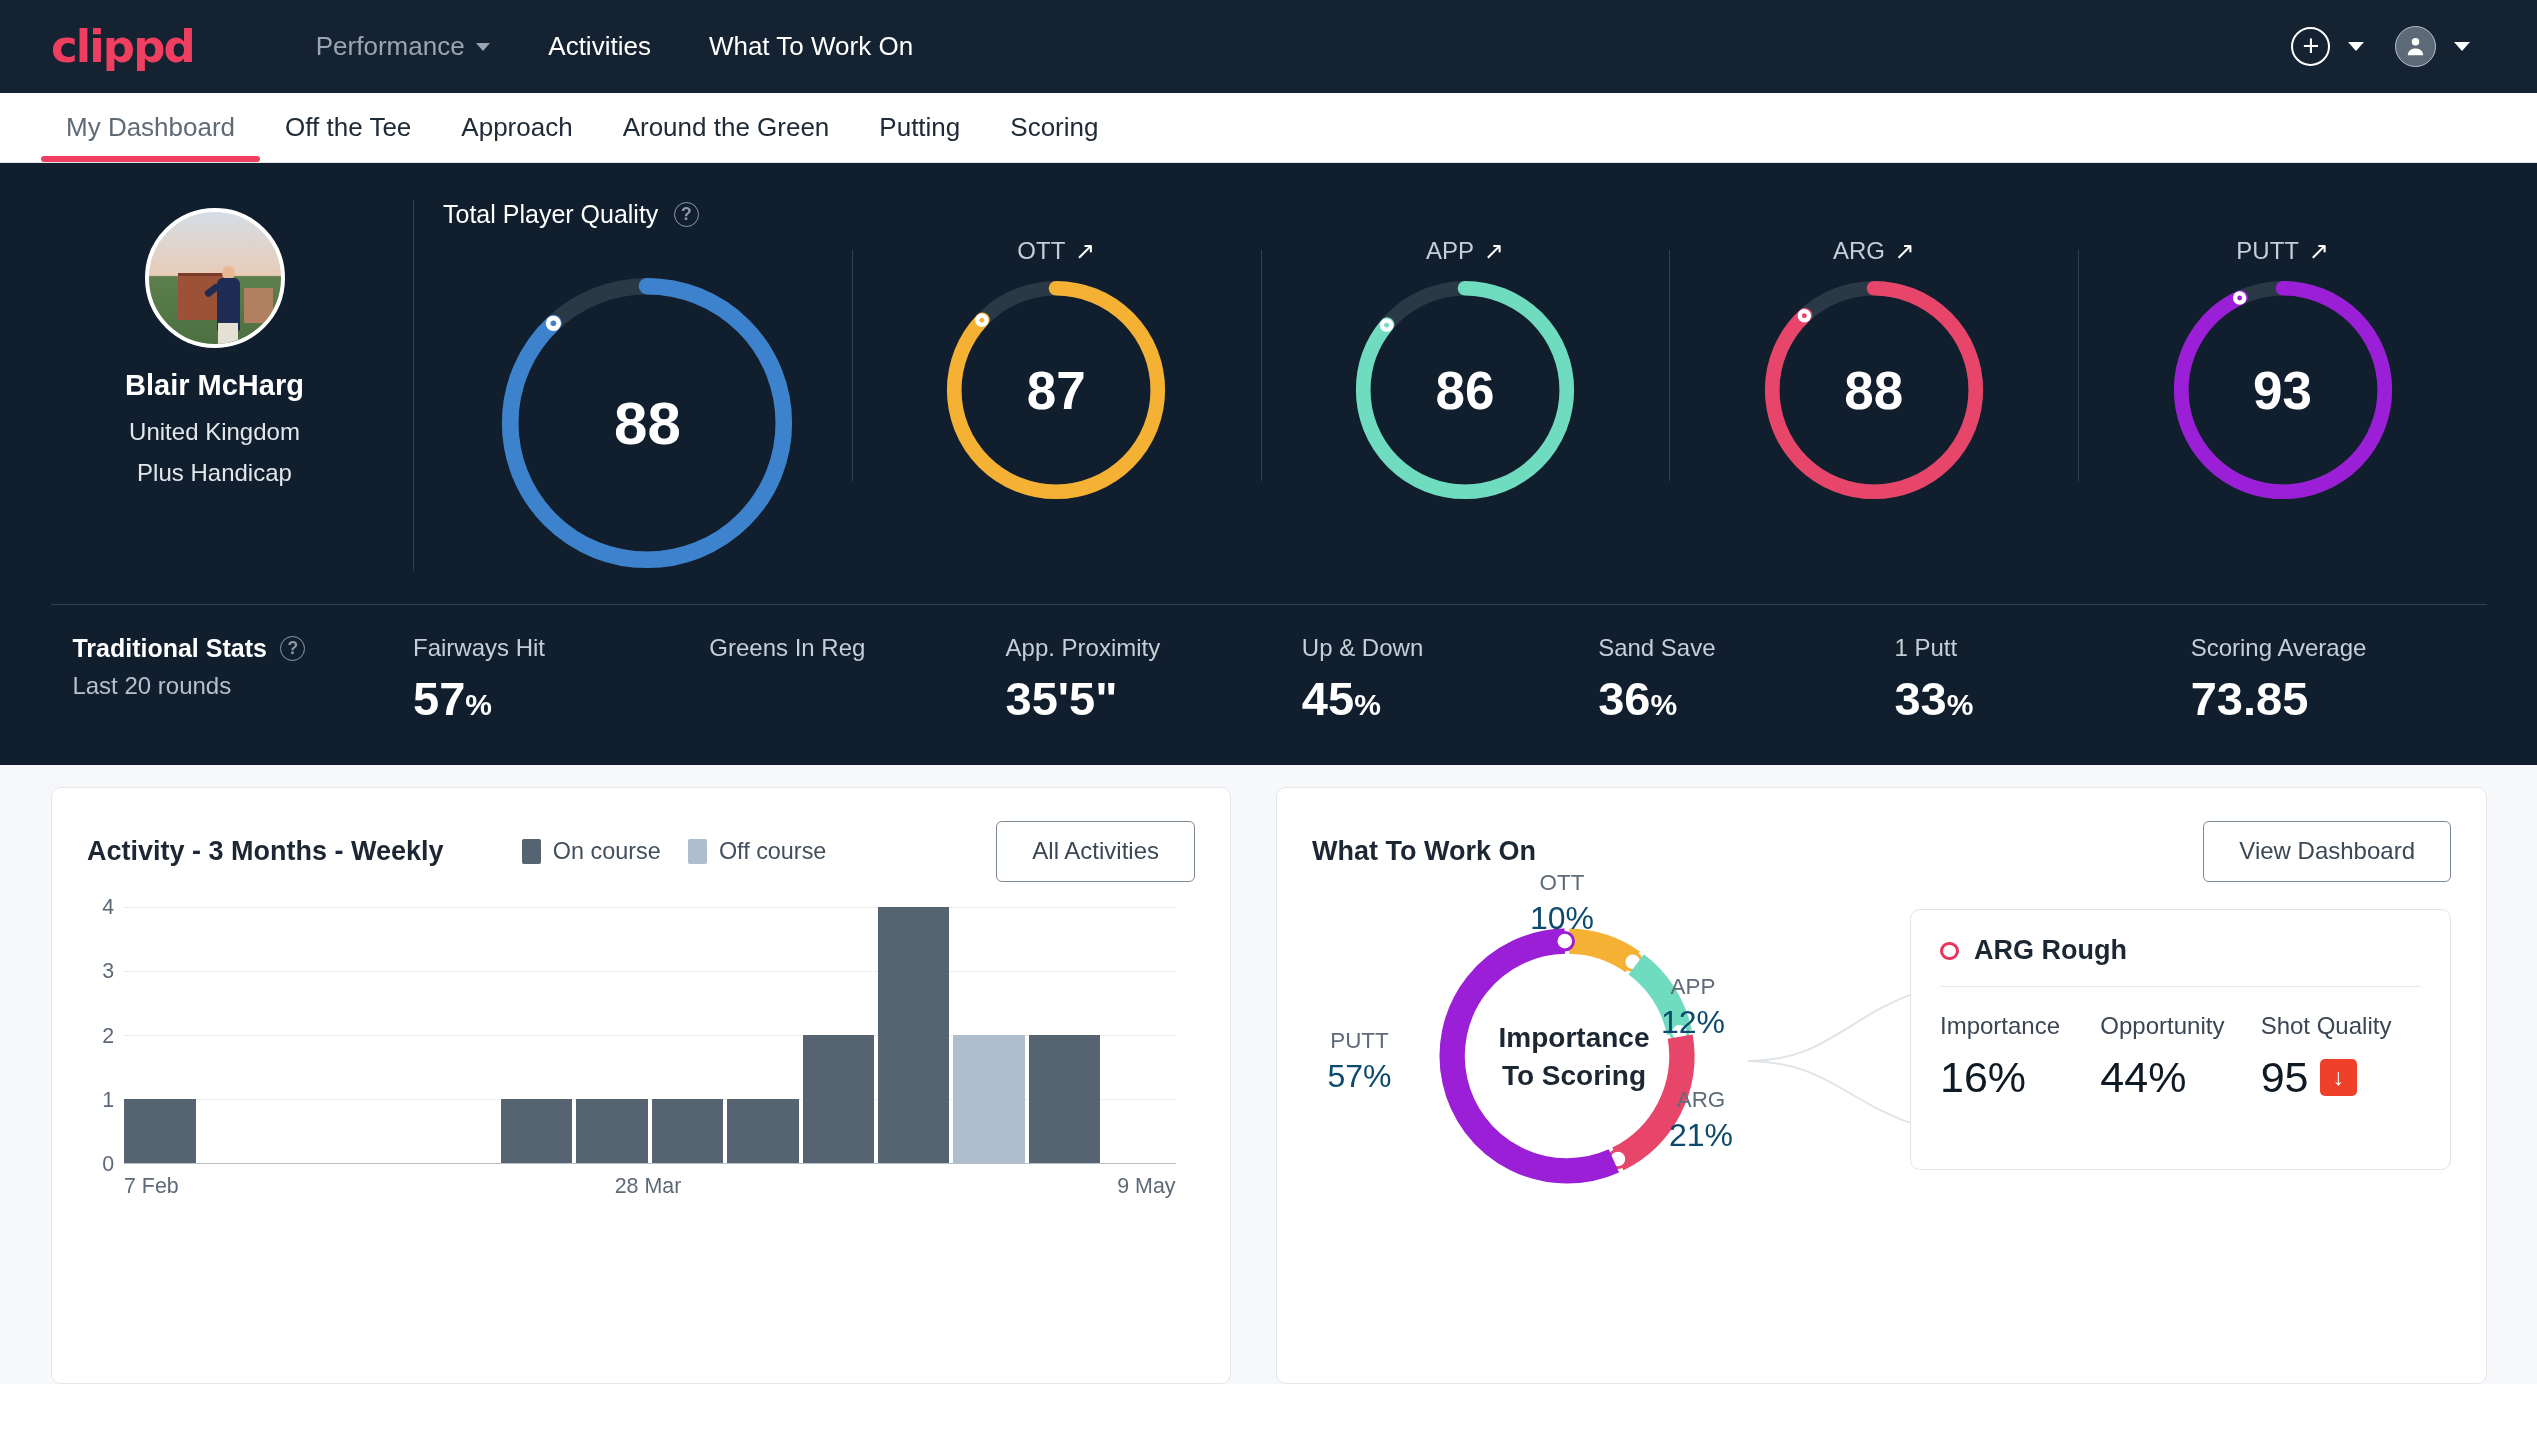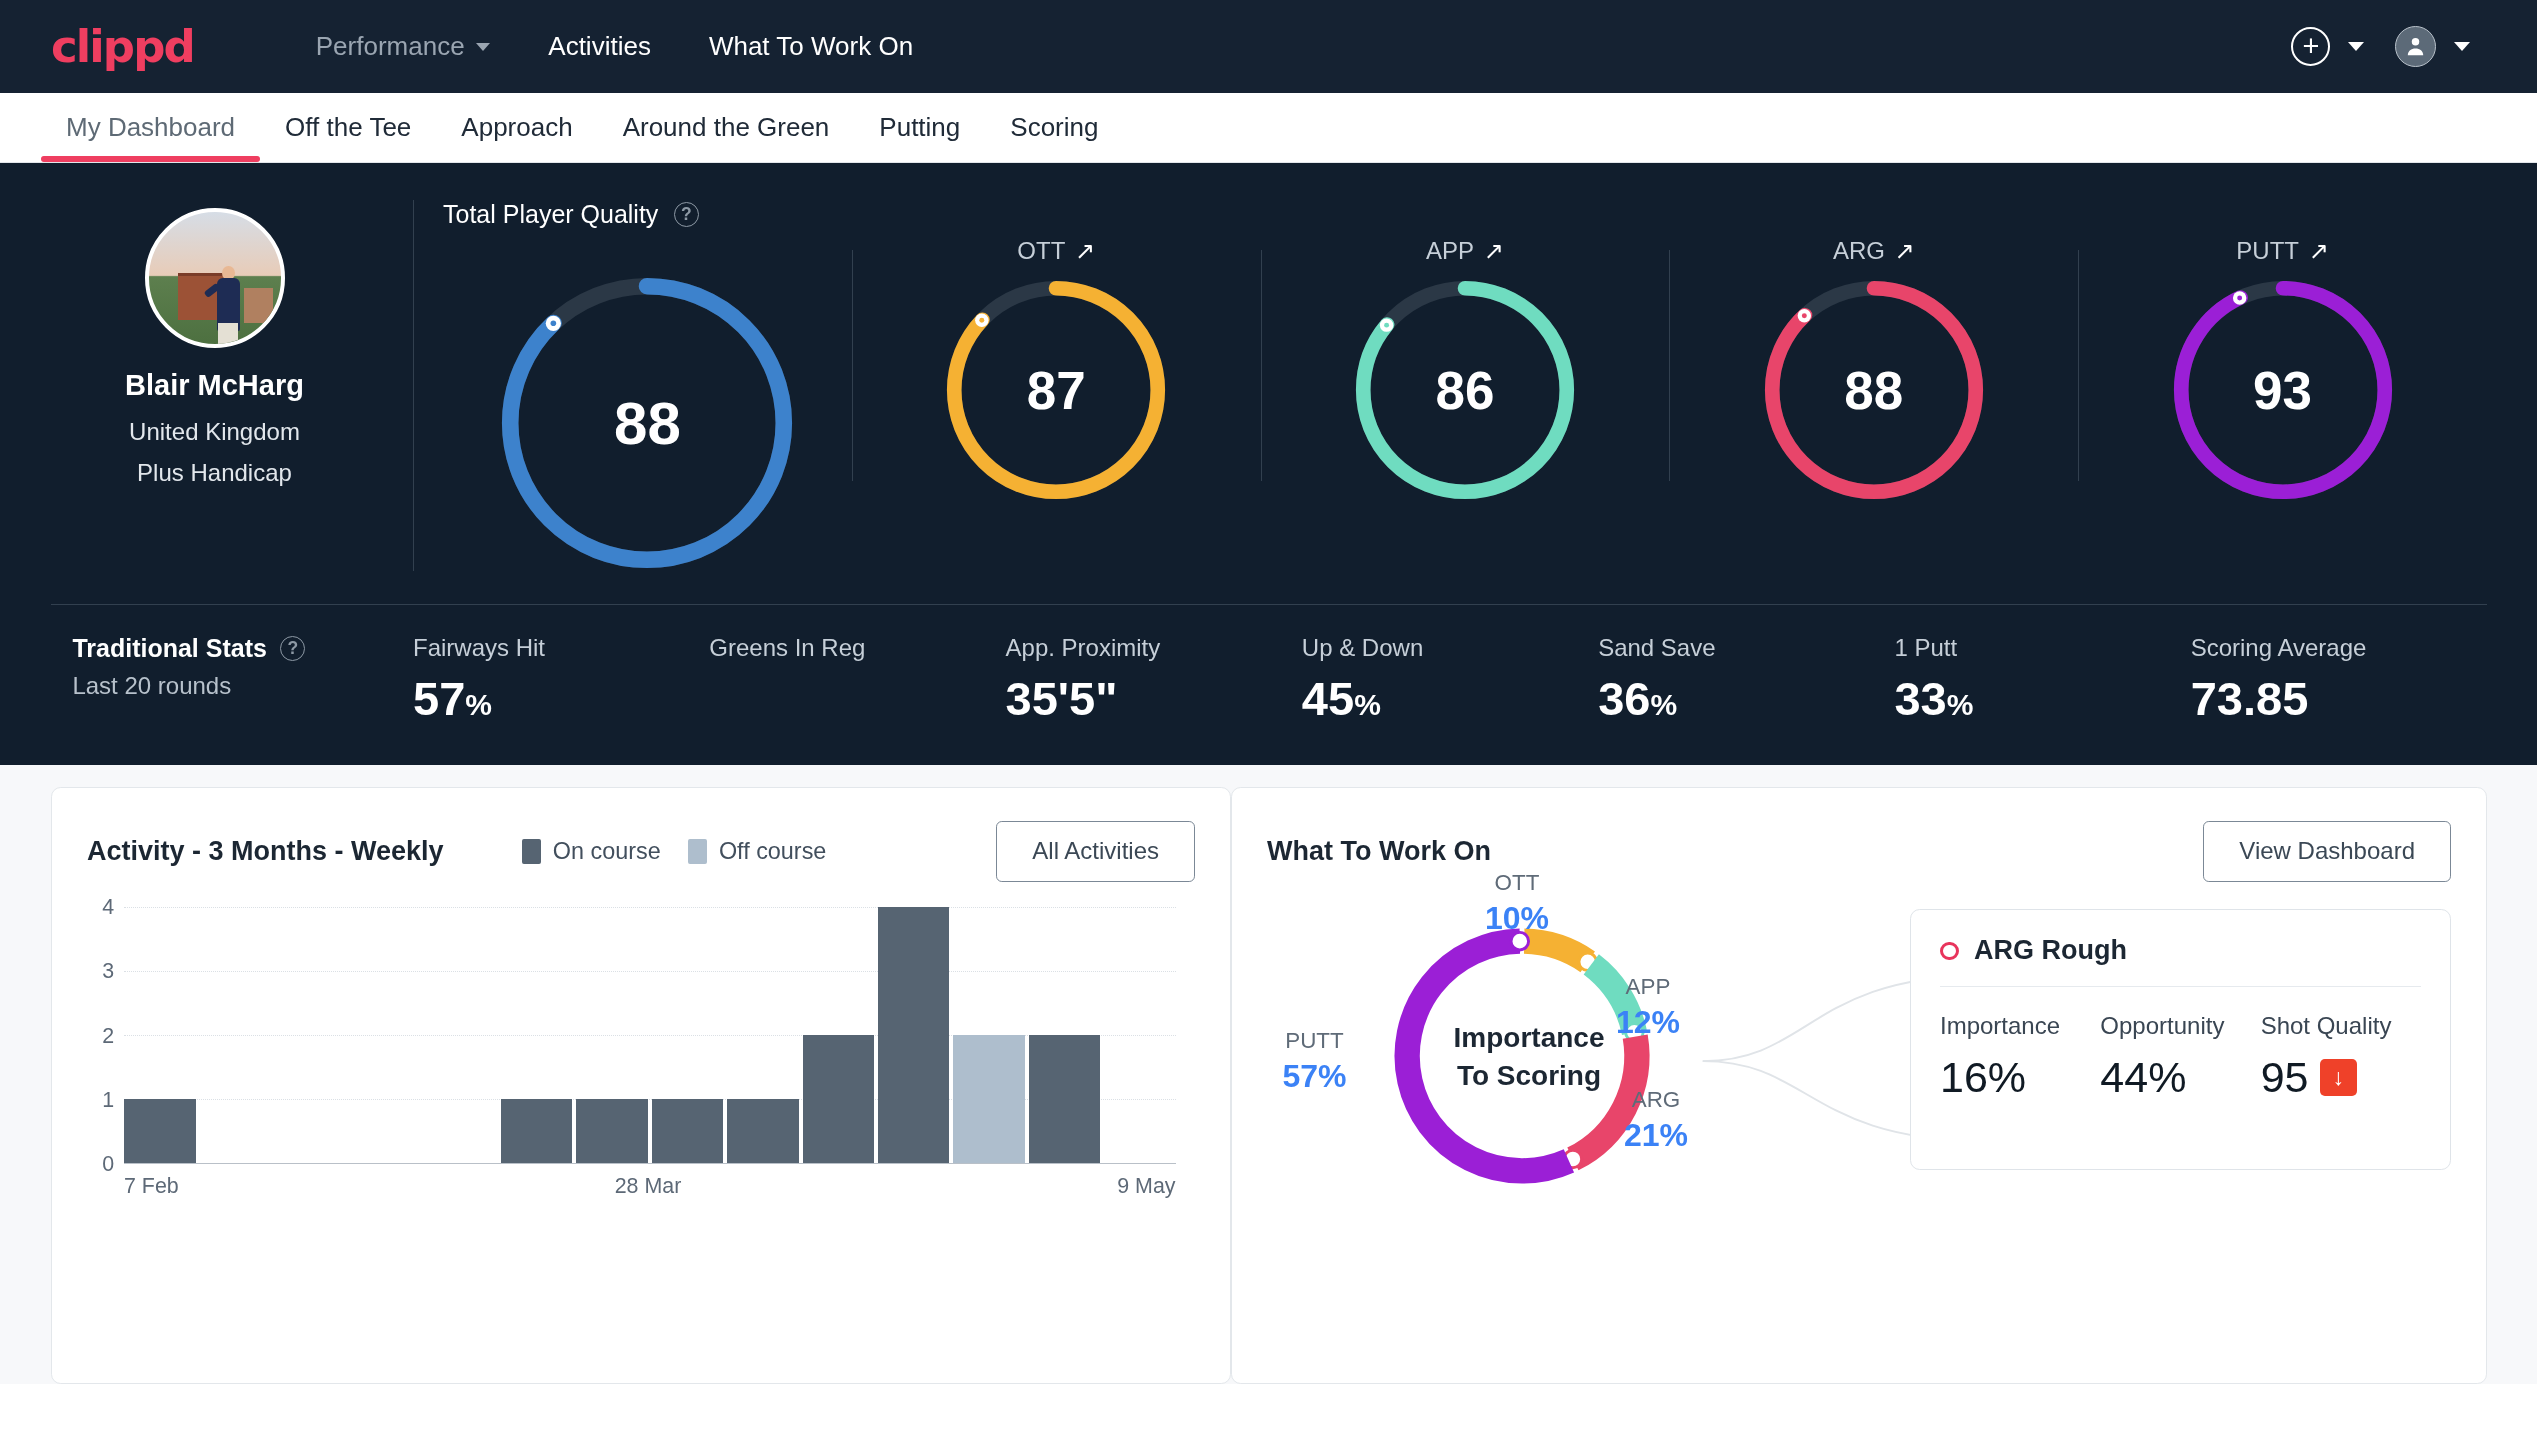--- a/index.html
+++ b/index.html
@@ -157,21 +157,21 @@
   }
   .stats-sub { font-size: 24px; color: #b7c1cb; margin-top: 9.7px; }
   .stat-item { flex: 1; text-align: left; }
   .stat-name { font-size: 24px; color: #c6cfd8; margin-bottom: 9.7px; }
   .stat-val { font-size: 47px; font-weight: 700; color: #ffffff; }
   .stat-val .unit { font-size: 30px; font-weight: 700; }
 
   
   .lower {
     background: #f7f8fa; padding: 21.4px 51px 0 51px;
-    display: flex; height: 619px;
+    display: flex; gap: 45px; height: 619px;
   }
   .card {
     background: #ffffff; border: 1px solid #e3e7eb; border-radius: 9.7px;
     padding: 33px 35px; position: relative;
   }
   .card-left { width: 1180px; flex: 0 0 1180px; }
   .card-right { flex: 1; }
   .card-head { display: flex; align-items: center; }
   .card-title { font-size: 27px; font-weight: 700; color: #1c2733; }
   .legend { display: flex; align-items: center; gap: 27px; margin-left: 78px; }
@@ -214,21 +214,21 @@
   
   .wtwo-body { display: flex; align-items: center; margin-top: 9.7px; position: relative; }
   .donut-wrap { position: relative; width: 458px; height: 331px; flex: 0 0 458px; margin-left: 33px; }
   .donut-center {
     position: absolute; left: 50%; top: 50%; transform: translate(-50%, -50%);
     text-align: center; font-size: 28px; font-weight: 700; color: #1c2733;
     line-height: 1.35; width: 224px;
   }
   .dlab { position: absolute; text-align: center; }
   .dlab .k { font-size: 22.4px; color: #5f6b78; margin-bottom: 3.9px; }
-  .dlab .v { font-size: 32px; font-weight: 700; color: #3b82f6; }
+  .dlab .v { font-size: 32px; font-weight: 400; color: #0c4a6e; }
 
   .rough-card {
     position: absolute; right: 0; top: 17.5px;
     width: 541px; height: 261px;
     border: 1px solid #dfe4e9; border-radius: 9.7px; background: #fff;
     padding: 25px 29px;
   }
   .rough-head {
     display: flex; align-items: center; gap: 15.6px;
     font-size: 27px; font-weight: 700; color: #1c2733; padding-bottom: 19.5px;

